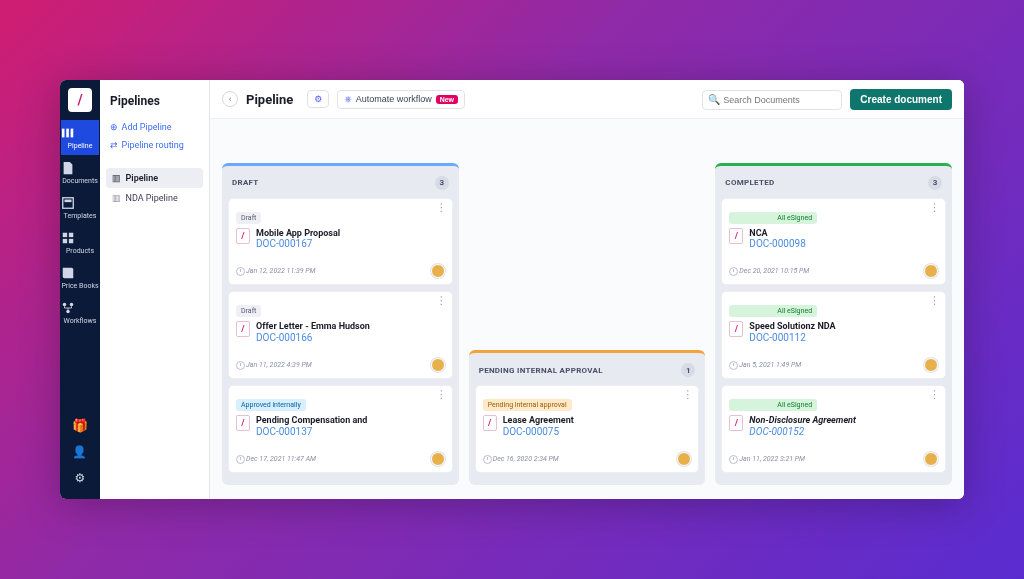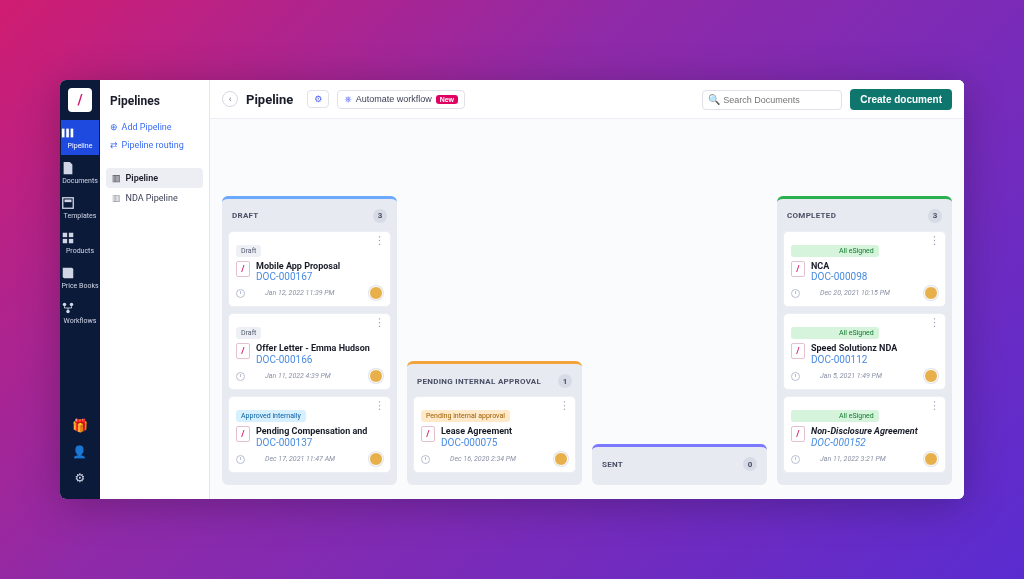--- a/index.html
+++ b/index.html
@@ -110,21 +110,21 @@
   }
   .badge { display: inline-block; font-size: 7px; padding: 2px 5px; border-radius: 3px; margin-bottom: 4px; }
   .badge.draft    { background: #eef0f5; color: #555b72; }
   .badge.pending  { background: #ffe9c9; color: #9a5b00; }
   .badge.approved { background: #d7f0ff; color: #0a5fa3; }
   .badge.esigned  { background: #d6f4dc; color: #0f7b2d; padding-left: 48px; }
   .card-title-row { display: flex; gap: 6px; align-items: flex-start; }
   .doc-icon { width: 14px; height: 16px; background: #fff; border: 1px solid #e6c0cf; border-radius: 2px; display: flex; align-items: center; justify-content: center; color: #d01d71; font-size: 9px; font-weight: 700; flex-shrink: 0; }
   .card-title { font-size: 9px; font-weight: 700; color: #1a1d29; line-height: 1.2; white-space: nowrap; overflow: hidden; text-overflow: ellipsis; }
   .doc-id { font-size: 10px; color: #4a8be0; }
-  .card-time-row { display: flex; align-items: center; margin-top: 4px; gap: 20px; }
+  .card-time-row { display: flex; align-items: center; margin-top: 15px; gap: 1px; }
   .clock { width: 9px; height: 9px; border: 1px solid #b9bfd1; border-radius: 50%; position: relative; }
   .clock::after { content: ""; position: absolute; left: 3px; top: 1px; width: 1px; height: 3px; background: #b9bfd1; }
   .card-time { font-size: 7px; color: #8a90a5; font-style: italic; }
   .avatar { width: 14px; height: 14px; border-radius: 50%; background: #e8b04a; margin-left: auto; border: 1px solid #fff; box-shadow: 0 0 0 1px #e0e3eb; }
   .kebab { position: absolute; top: 5px; right: 5px; color: #9aa0b5; font-size: 11px; line-height: 8px; cursor: pointer; }
 
   svg.ic { display: block; }
 </style>
 </head>
 <body>
@@ -295,26 +295,20 @@
             <div class="doc-id">DOC-000075</div>
           </div>
         </div>
         <div class="card-time-row">
           <span class="clock"></span>
           <span class="card-time">Dec 16, 2020 2:34 PM</span>
           <span class="avatar"></span>
         </div>
       </div>
         </div>
-        <div class="col" data-accent="purple">
-    <div class="col-head">
-      <span class="col-title">SENT</span>
-      <span class="col-count">0</span>
-    </div>
-    </div>
         <div class="col" data-accent="green">
     <div class="col-head">
       <span class="col-title">COMPLETED</span>
       <span class="col-count">3</span>
     </div>
 
       <div class="card">
         <span class="kebab">⋮</span>
         <span class="badge esigned">All eSigned</span>
         <div class="card-title-row">

